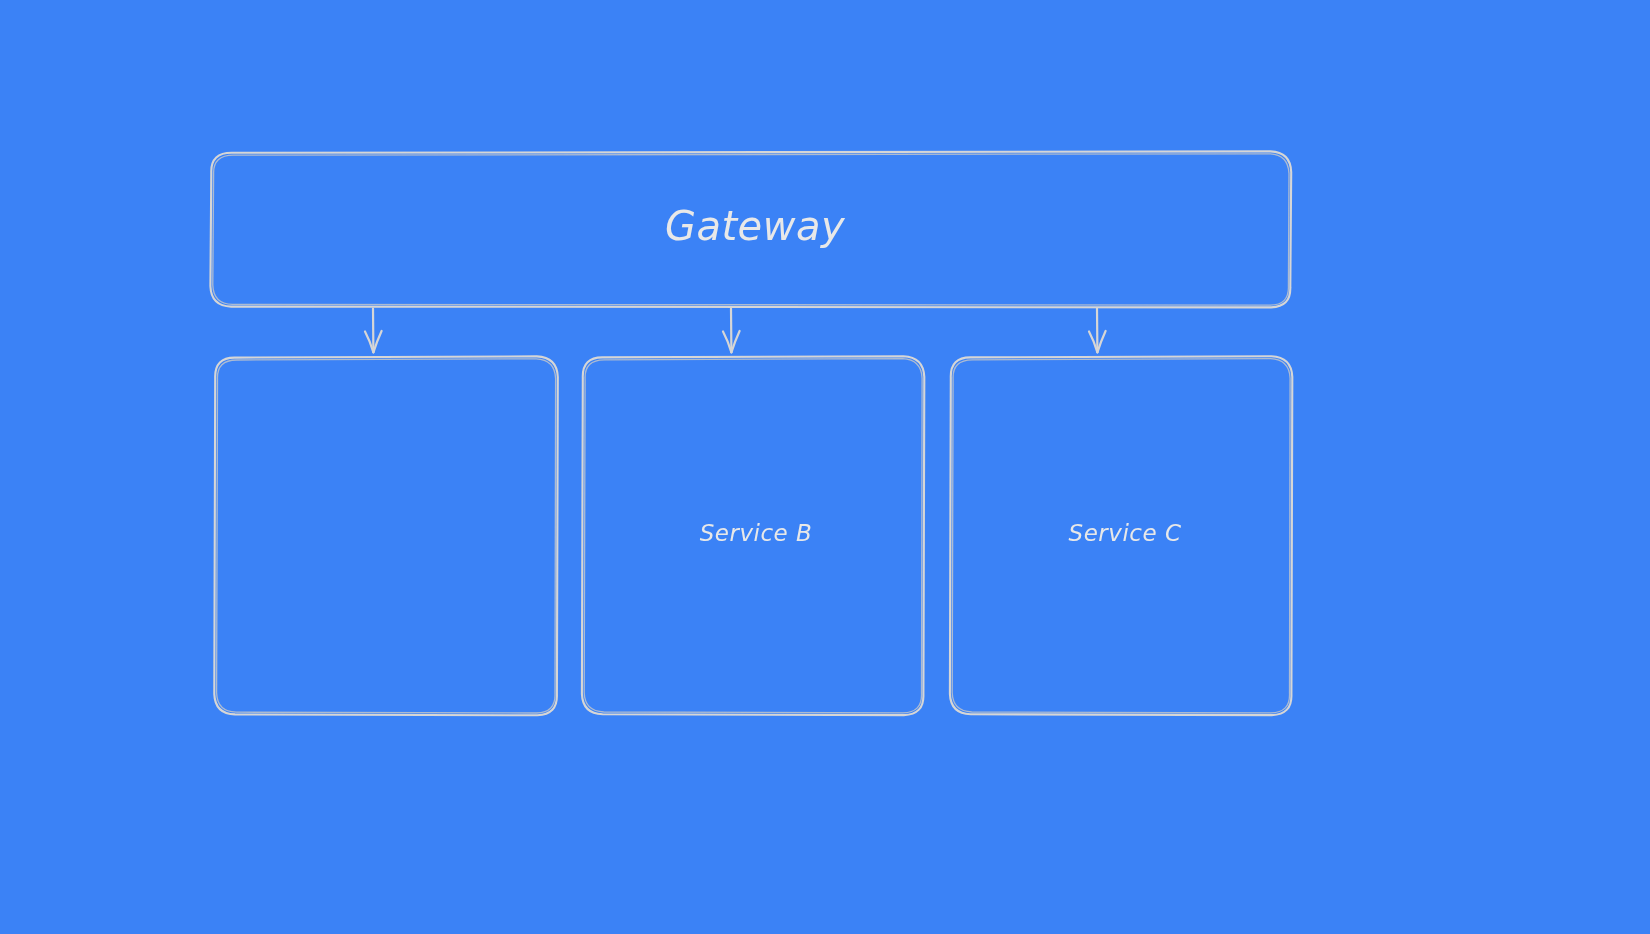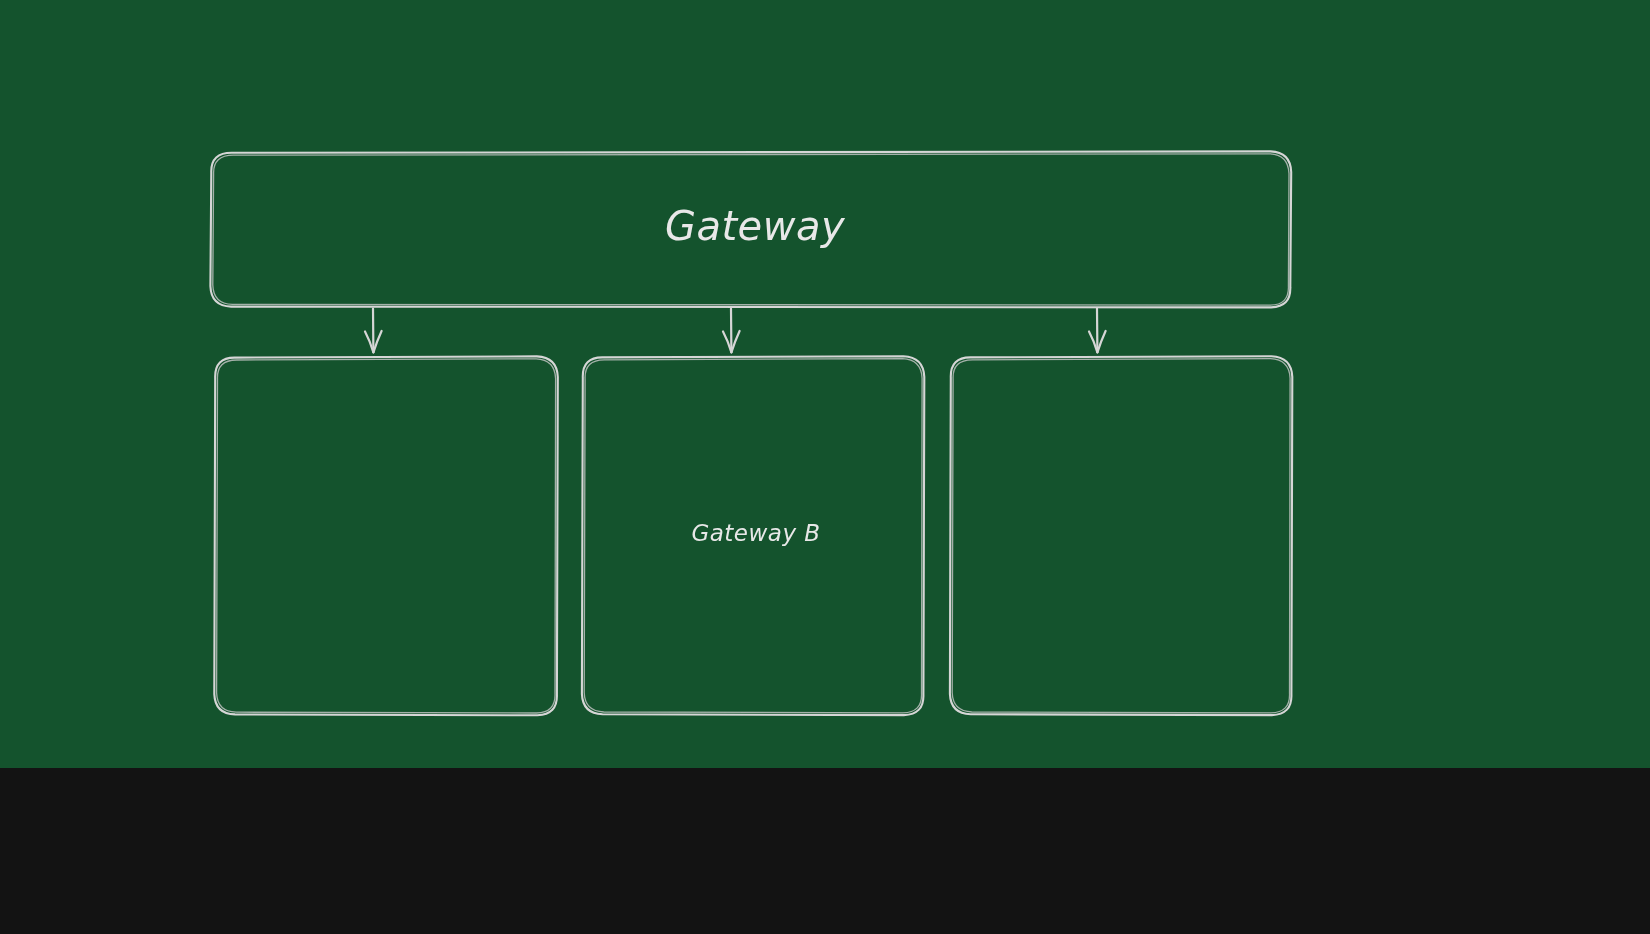--- a/index.html
+++ b/index.html
@@ -10,22 +10,22 @@
   }
   body {
     width: 1650px;
     height: 934px;
     overflow: hidden;
     font-family: "DejaVu Sans", sans-serif;
   }
   #canvas-root {
     position: relative;
     width: 1650px;
-    height: 768px;
-    background: #14532d;
+    height: 934px;
+    background: #3b82f6;
   }
   #diagram-svg {
     position: absolute;
     top: 0;
     left: 0;
     width: 1650px;
     height: 934px;
     display: block;
   }
   .node-label {
@@ -98,16 +98,17 @@
       <path d="M 1097.0 308.5 L 1097.4 352.0" fill="none" stroke="#d6d6d6" stroke-width="2.2" stroke-linecap="round"></path>
       <path d="M 1089.0 331.5 Q 1094.0 341.0 1097.4 352.4" fill="none" stroke="#d6d6d6" stroke-width="2.2" stroke-linecap="round"></path>
       <path d="M 1105.6 331.0 Q 1101.0 341.0 1097.4 352.4" fill="none" stroke="#d6d6d6" stroke-width="2.2" stroke-linecap="round"></path>
     </g>
 
   </svg>
 
   <div class="node-label" id="gateway-label">Gateway</div>
 
 
-  <div class="node-label service-label" id="service-b-label">Gateway B</div>
+  <div class="node-label service-label" id="service-b-label">Service B</div>
 
+  <div class="node-label service-label" id="service-c-label">Service C</div>
 
 </div>
 
 </body></html>

